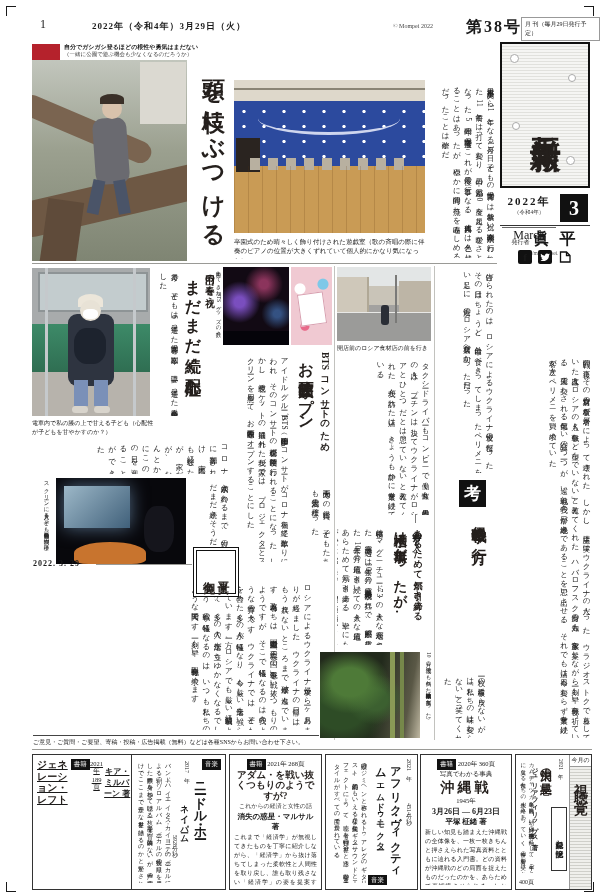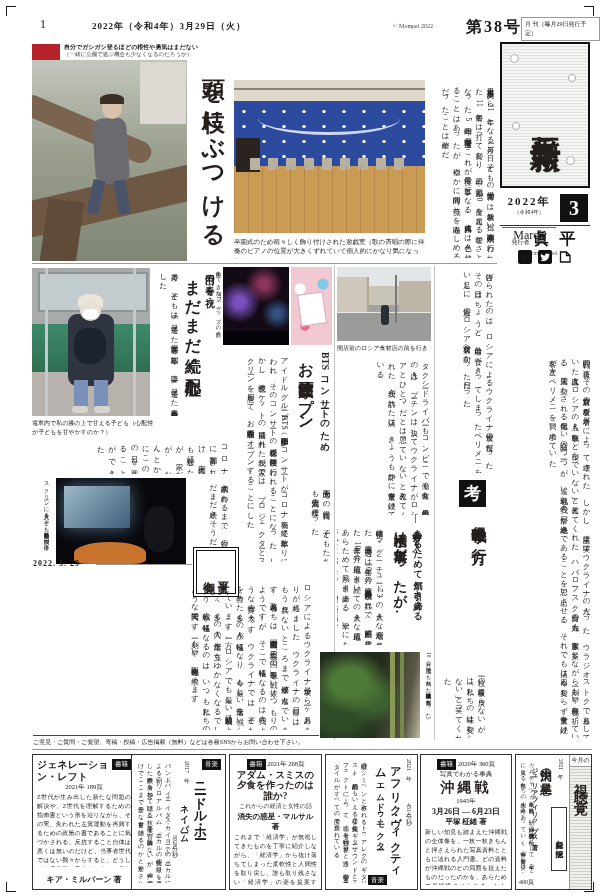--- a/index.html
+++ b/index.html
@@ -197,21 +197,21 @@
   <div class="rule-h" style="left:96px;top:564px;width:96px;"></div>
   <div class="abs v bodytxt" style="left:33px;top:580px;width:280px;height:150px;">ロシアによるウクライナ侵攻から一ヶ月あまりが経ちました。ウクライナの日常には、もう戻れないところまで破壊が進んでいます。為政者たちは、国家総動員で「正義の国の戦争」を戦い抜くつもりのようですが、そこで犠牲になるのは我々のような市井の人々です。ウクライナでは、子どもを含めた多くの人々が犠牲になり、今も厳しい生活を強いられています。一方、ロシアでも厳しい経済制裁によって、多くの人々の生活が立ちゆかなくなるでしょう。戦争の犠牲になるのは、いつも私たちのような民間人です。一刻も早い、即時停戦を求めます。</div>
   <div class="abs" style="left:196px;top:550px;width:38px;height:42px;background:#fff;border:1px solid #111;box-shadow:0 0 0 2px #fff,0 0 0 3px #111;display:flex;align-items:center;justify-content:center;">
     <span class="v hl-serif" style="font-size:12px;white-space:pre-line;line-height:1.2;">眞平
 御免</span>
   </div>
   <div class="abs" style="left:33px;top:735px;width:286px;border-top:1px solid #444;font-size:6px;padding-top:2px;">ご意見・ご質問・ご要望、寄稿・投稿・広告掲載（無料）などは各種SNSからお問い合わせ下さい。</div>
 
   <div class="rule-h" style="left:32px;top:749px;width:560px;"></div>
 
-  <div class="rev-box" style="left:32px;width:104px;display:flex;flex-direction:column;">
+  <div class="rev-box" style="left:32px;width:104px;display:flex;flex-direction:row;text-decoration:underline;">
     <div style="display:flex;align-items:flex-start;gap:2px;">
       <div class="hl-serif" style="font-size:10px;line-height:1.15;flex:1;">ジェネレーション・レフト</div>
       <span class="tagblk">書籍</span>
     </div>
     <div style="font-size:6.5px;text-align:center;margin:1px 0;">
       <span>2021年</span>
       <span>189頁</span>
     </div>
     <div class="rev-body-h" style="flex:1;">Z世代が生み出した新たな問題の解決や、Z世代を理解するための指南書という形を辿りながら、その実、失われた左翼運動を再興するための政策の書であることに気づかされる。反抗すること自体は悪くは無いのだけど、当事者世代ではない我々からすると、どうしても反抗期に見えてしまい、鼻白んでしまうのが正直なところだ。</div>
     <div style="font-size:8px;font-weight:bold;text-align:center;margin-top:7px;">キア・ミルバーン 著</div>
@@ -225,21 +225,21 @@
     <div class="abs v" style="right:46px;top:80px;height:48px;font-size:6px;">59分28秒</div>
     <div class="abs v rev-body-h" style="left:4px;top:4px;width:36px;height:124px;font-size:6px;">バンド「ハイエイタス・カイヨーテ」のボーカルによる初のソロアルバム。ボーカルの技術の限りを尽くした歌声に身を委ねて聴ける一枚。派手な音の装飾はないが、声の表情だけでここまで豊かな世界を描けるのかと驚かされる。</div>
   </div>
 
   <div class="rev-box" style="left:229px;width:93px;display:flex;flex-direction:column;">
     <div style="font-size:6.5px;text-align:center;">
       <span class="tagblk">書籍</span>
       <span>2021年</span>
       <span>268頁</span>
     </div>
-    <div class="hl-serif" style="font-size:9.5px;line-height:1.15;text-align:center;">アダム・スミスの夕食を作ったのは誰か?</div>
+    <div class="hl-serif" style="font-size:9.5px;line-height:1.15;text-align:center;">アダム・を戦い抜くつもりのようですが?</div>
     <div style="font-size:6px;text-align:center;color:#333;">これからの経済と女性の話</div>
     <div style="font-size:7.5px;font-weight:bold;text-align:center;margin:1px 0;">消失の惑星・マルサル 著</div>
     <div class="rev-body-h" style="flex:1;">これまで「経済学」が無視してきたものを丁寧に紹介しながら、「経済学」から抜け落ちてしまった柔軟性と人間性を取り戻し、誰も取り残さない「経済学」の姿を提案する。簡潔でわかりやすいけれど、もっと踏み込むには新たな概念の登場、つまり「革命」が必要だ。</div>
   </div>
 
   <div class="rev-box" style="left:325px;width:93px;">
     <div class="abs v" style="right:4px;top:4px;height:40px;font-size:6px;">2021年</div>
     <div class="abs v" style="right:4px;top:48px;height:50px;font-size:6px;">45分14秒</div>
     <div class="abs v" style="right:14px;top:4px;height:122px;font-size:11px;font-weight:bold;">アフリク・ヴィクティム</div>
     <div class="abs v" style="right:30px;top:22px;height:90px;font-size:8.5px;font-weight:bold;">エムドゥ・モクター</div>

